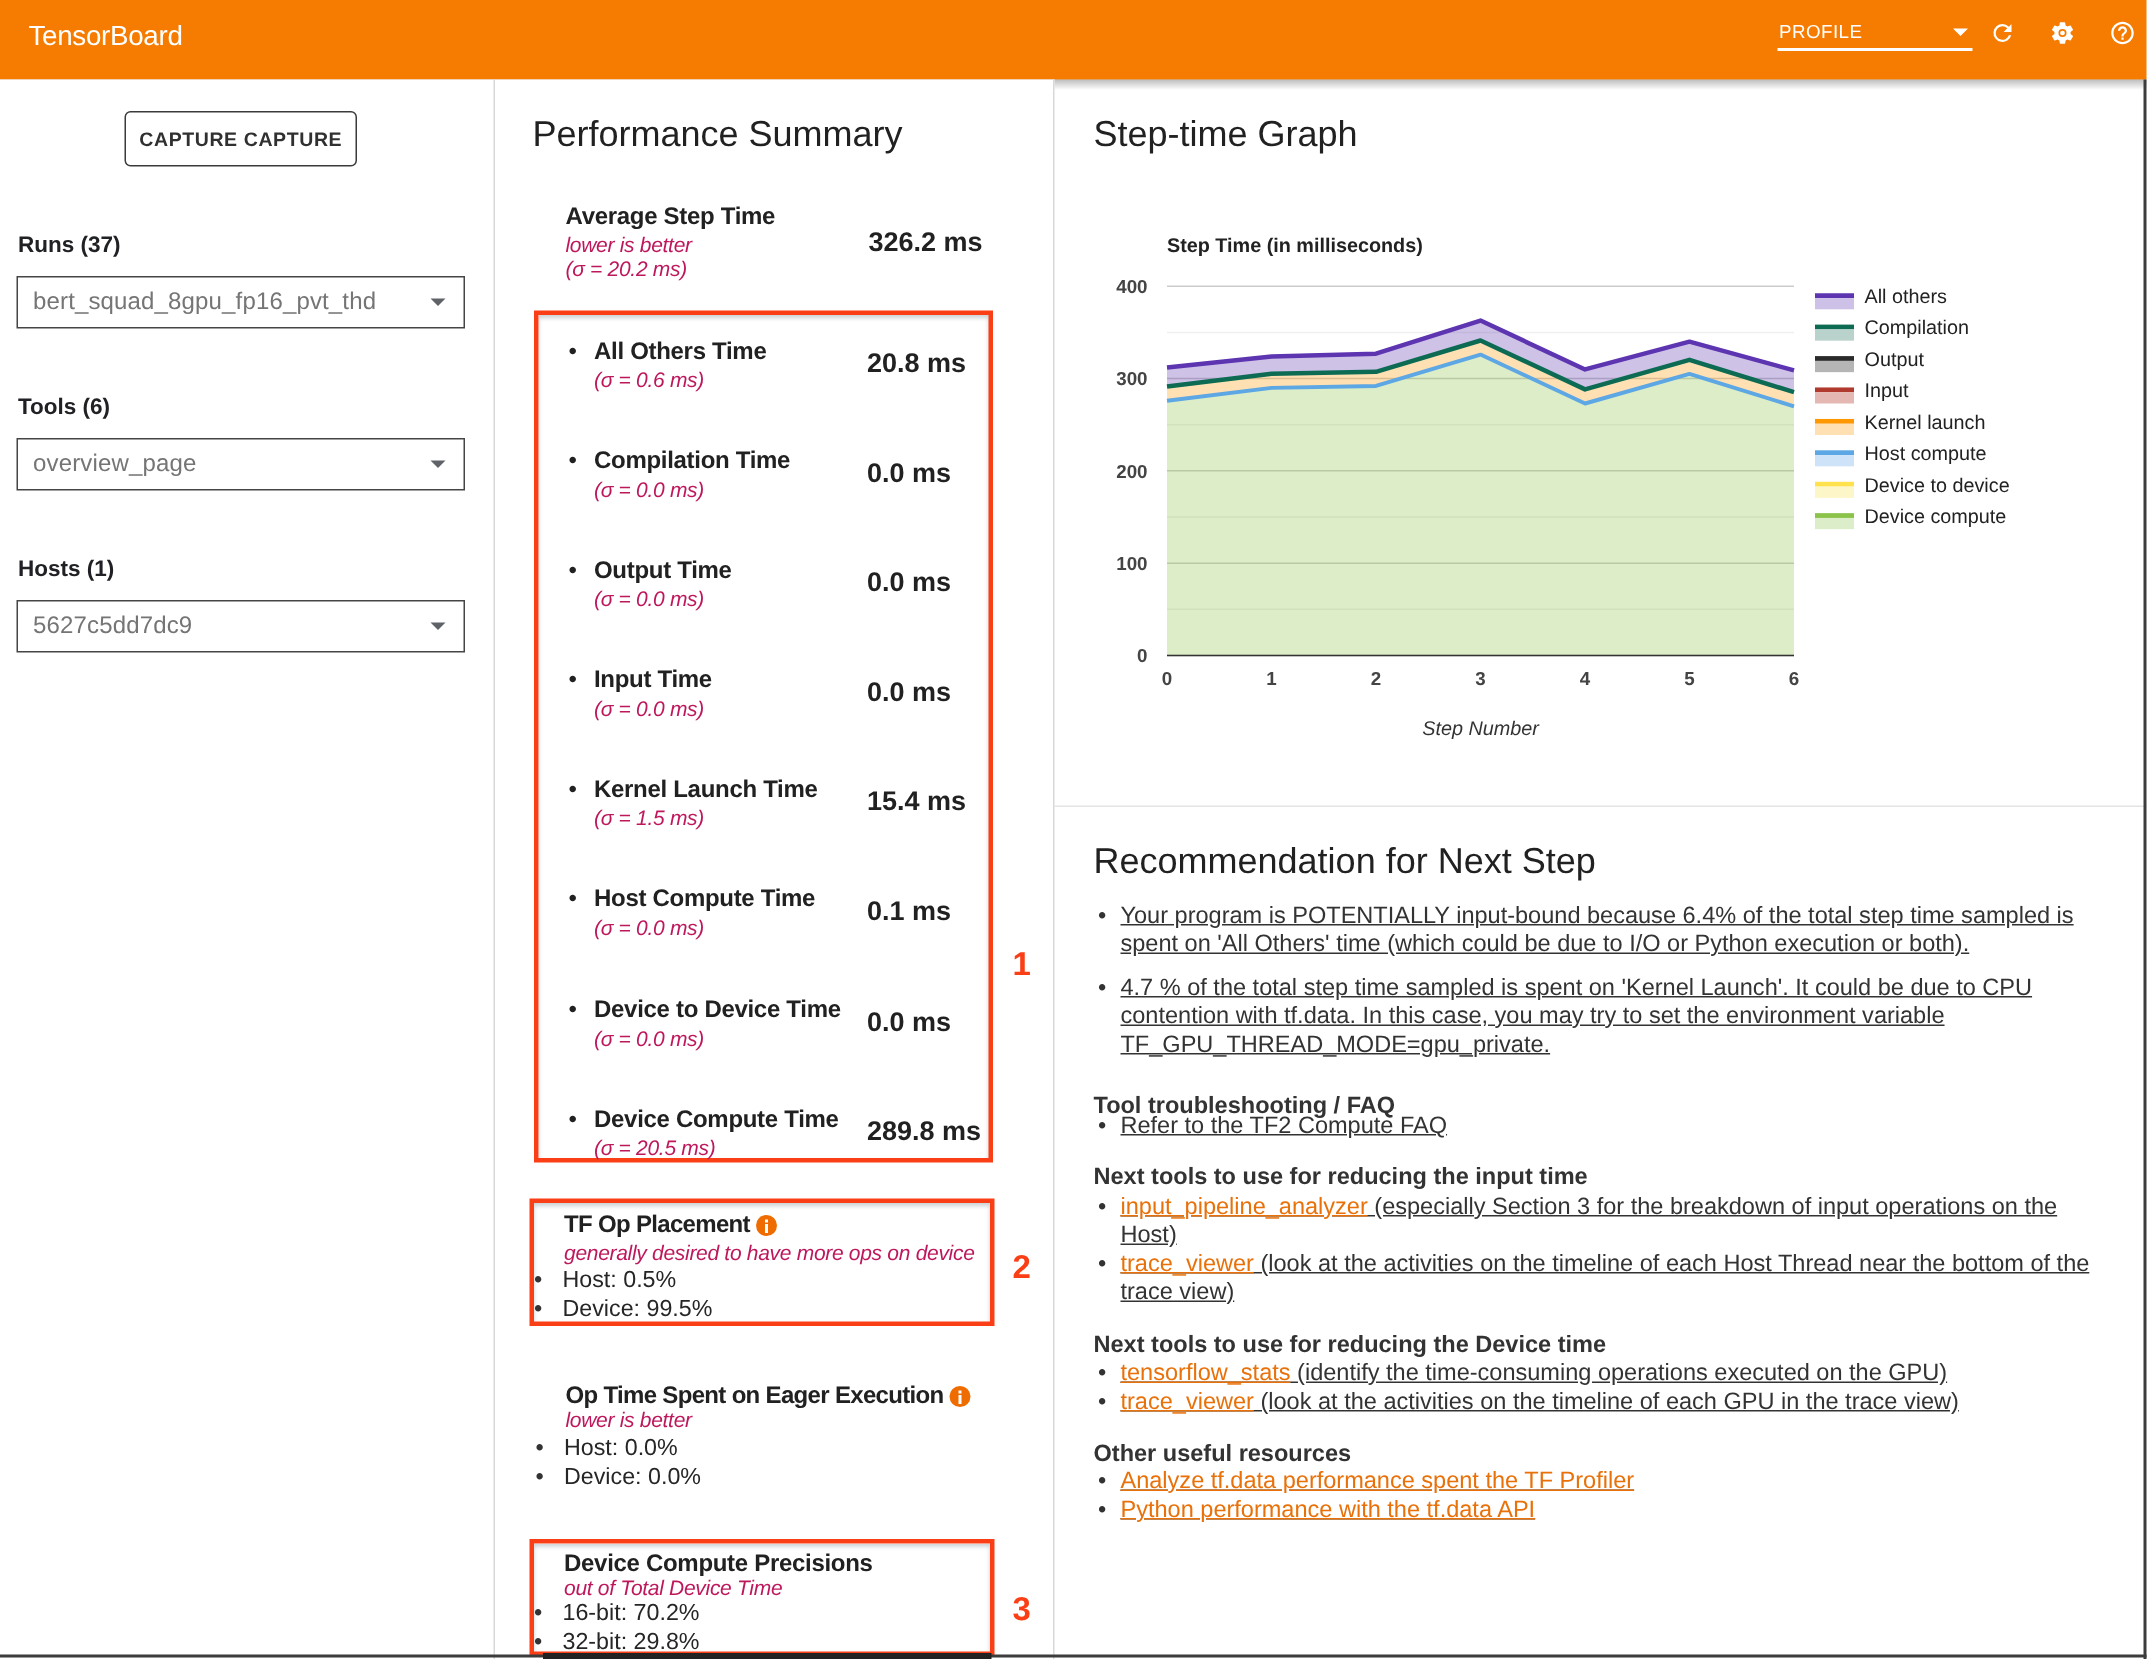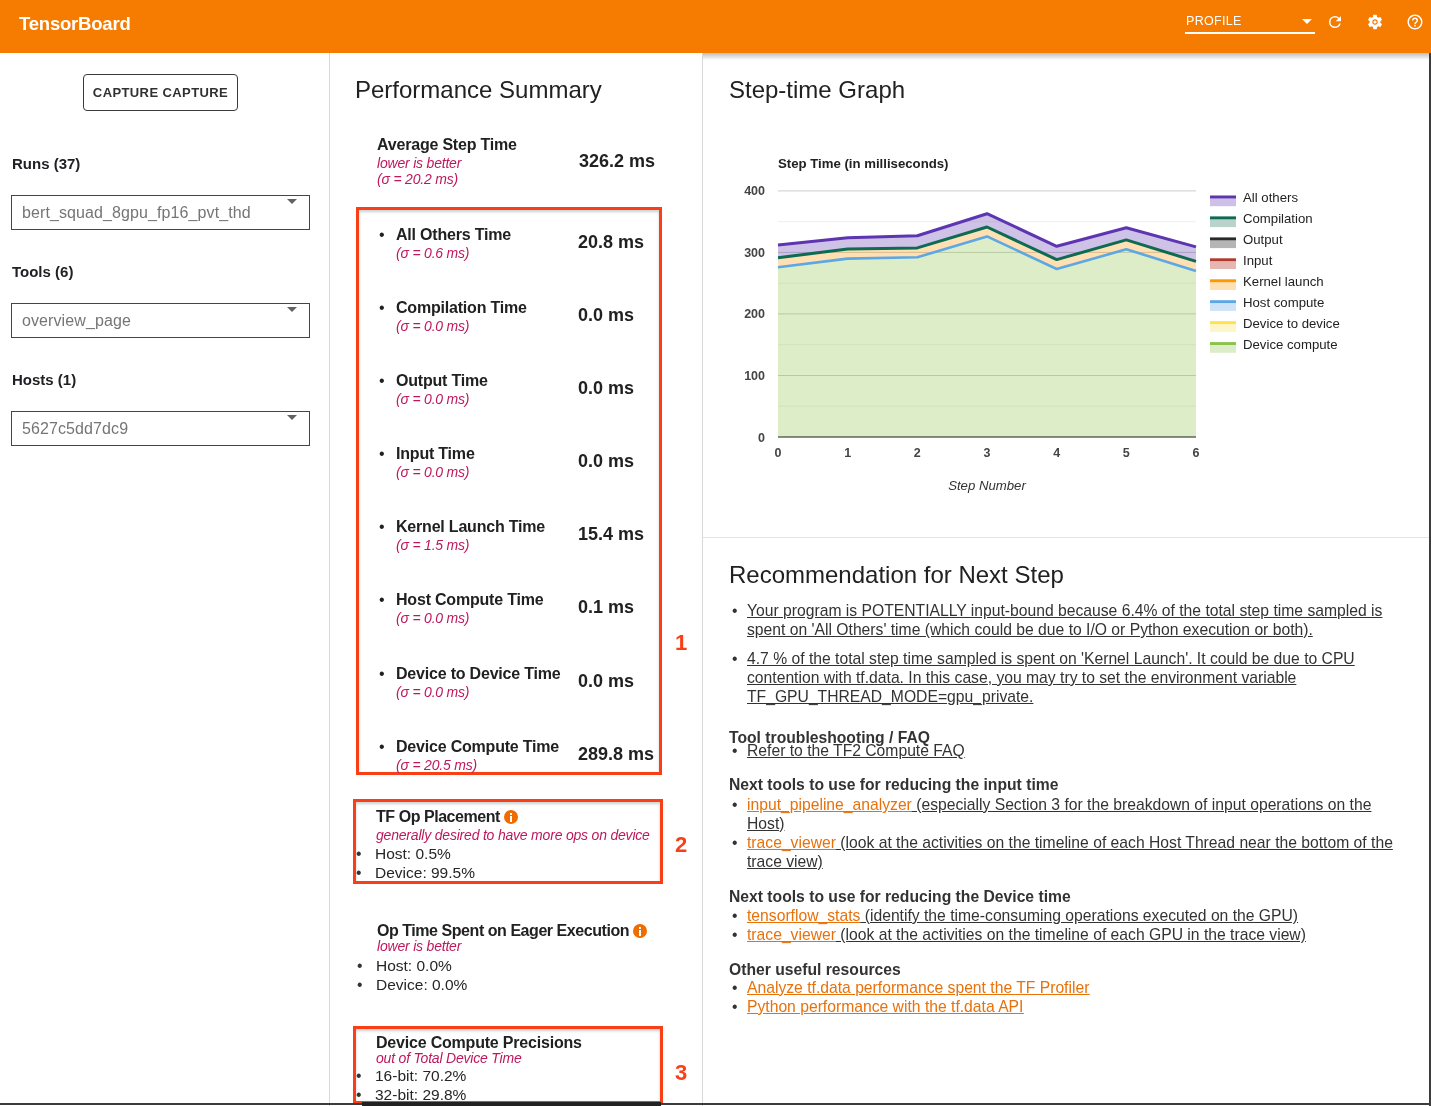--- a/index.html
+++ b/index.html
@@ -3,35 +3,35 @@
 <meta charset="utf-8">
 <style>
   * { margin:0; padding:0; box-sizing:border-box; }
   html,body { width:1431px; height:1106px; overflow:hidden; background:#fff;
     font-family:"Liberation Sans", sans-serif; }
   .abs { position:absolute; }
   .hdr { position:absolute; left:0; top:0; width:1431px; height:53px; background:#f57c00; }
   .hdr-shadow { position:absolute; left:0; top:53px; width:1431px; height:7px;
     background:linear-gradient(to bottom, rgba(0,0,0,0.26), rgba(0,0,0,0)); }
   .tb-title { position:absolute; left:19px; top:13px; color:#fff; font-size:18.5px;
-    font-weight:bold; letter-spacing:-0.2px; }
+    font-weight:normal; letter-spacing:-0.2px; }
   .profile-lbl { position:absolute; left:1186px; top:13.5px; color:#fff; font-size:12.5px;
     letter-spacing:0.3px; }
   .profile-ul { position:absolute; left:1185px; top:32px; width:130px; height:1.5px; background:#fff; }
   .tri { position:absolute; left:1302px; top:18.5px; width:0; height:0;
     border-left:5px solid transparent; border-right:5px solid transparent;
     border-top:5.5px solid #fff; }
   .sidebar { position:absolute; left:0; top:53px; width:330px; height:1053px;
     border-right:1px solid #d8d8d8; background:#fff; }
   .cap-btn { position:absolute; left:83px; top:74px; width:155px; height:37px;
     border:1px solid #3b3b3b; border-radius:4px; color:#303030; font-size:13px;
     font-weight:bold; letter-spacing:0.4px; text-align:center; line-height:35px; }
   .sel-lbl { position:absolute; left:12px; color:#202124; font-size:15px; font-weight:bold; }
   .sel-box { position:absolute; left:11px; width:299px; height:35px; border:1px solid #454545;
-    background:#fff; color:#757575; font-size:16px; line-height:33px; padding-left:10px; letter-spacing:0.1px;margin-top:11px; }
+    background:#fff; color:#757575; font-size:16px; line-height:33px; padding-left:10px; letter-spacing:0.1px; }
   .sel-arr { position:absolute; width:0; height:0; border-left:5px solid transparent;
     border-right:5px solid transparent; border-top:5.5px solid #5f6368; }
   .mid { position:absolute; left:330px; top:53px; width:373px; height:1053px;
     border-right:1px solid #d8d8d8; background:#fff; }
   .h1 { position:absolute; color:#212121; font-size:24px; line-height:28px; white-space:nowrap; }
   .mtitle { position:absolute; color:#212121; font-size:16px; font-weight:bold;
     line-height:19px; white-space:nowrap; letter-spacing:-0.2px; }
   .msub { position:absolute; color:#be185d; font-size:14px; font-style:italic;
     line-height:17px; white-space:nowrap; letter-spacing:-0.2px; }
   .mval { position:absolute; color:#212121; font-size:18px; font-weight:bold;

